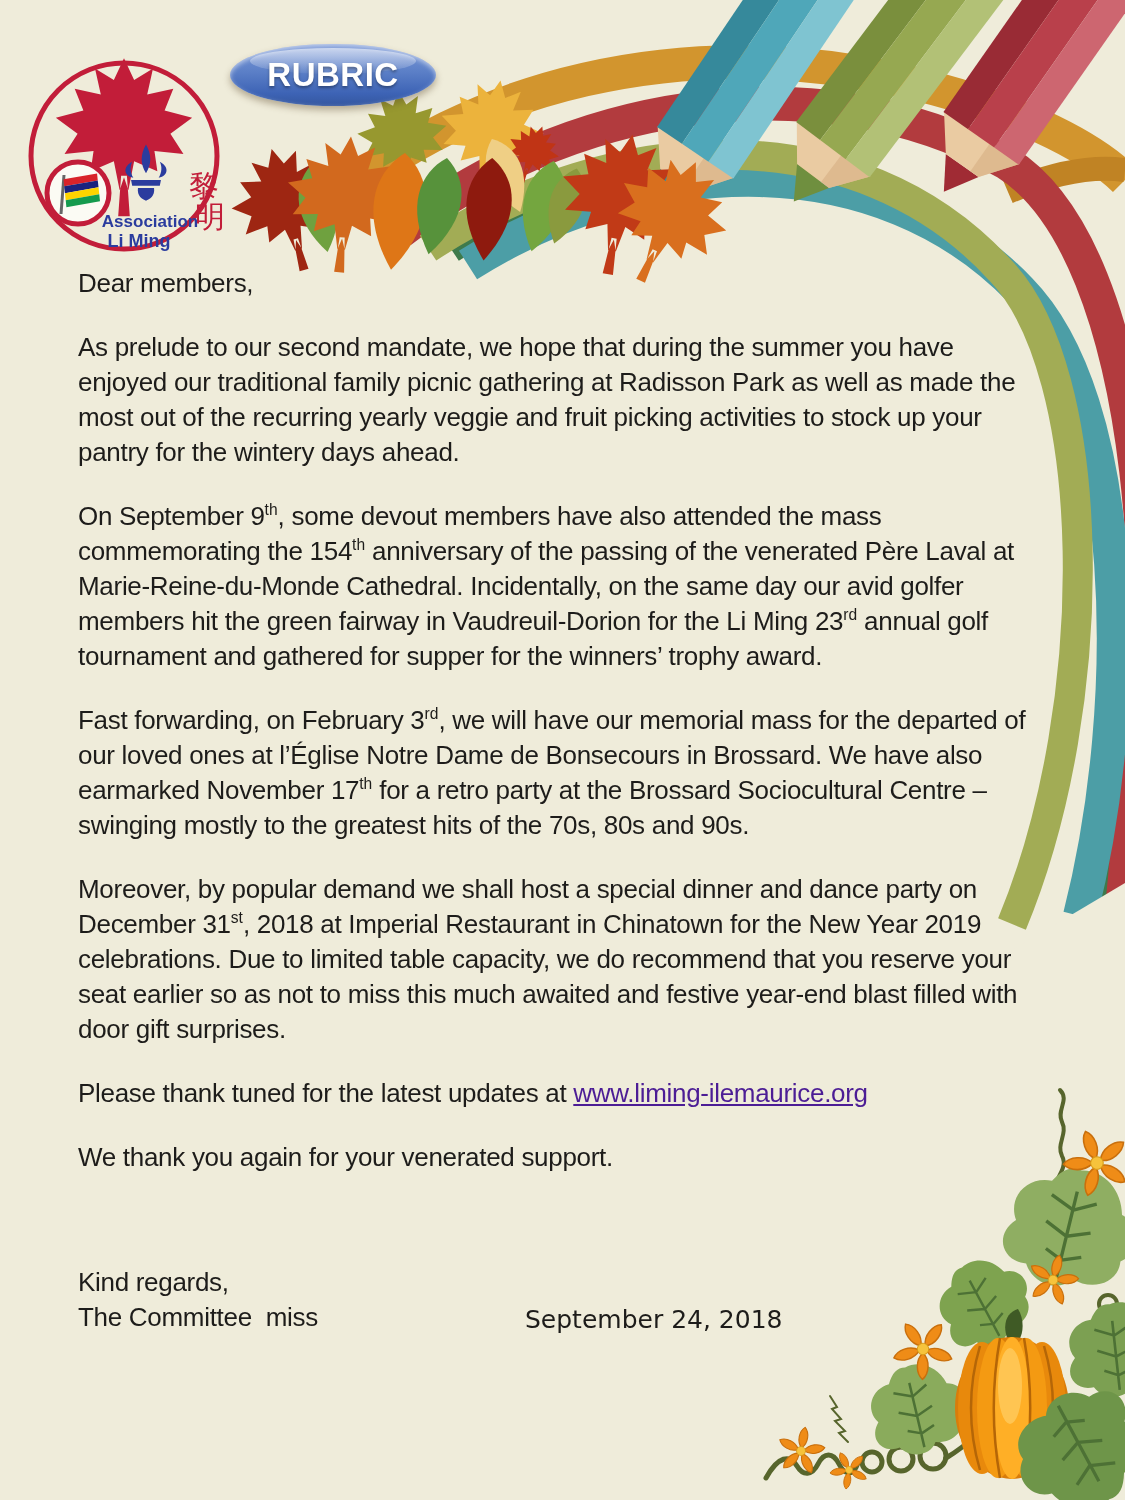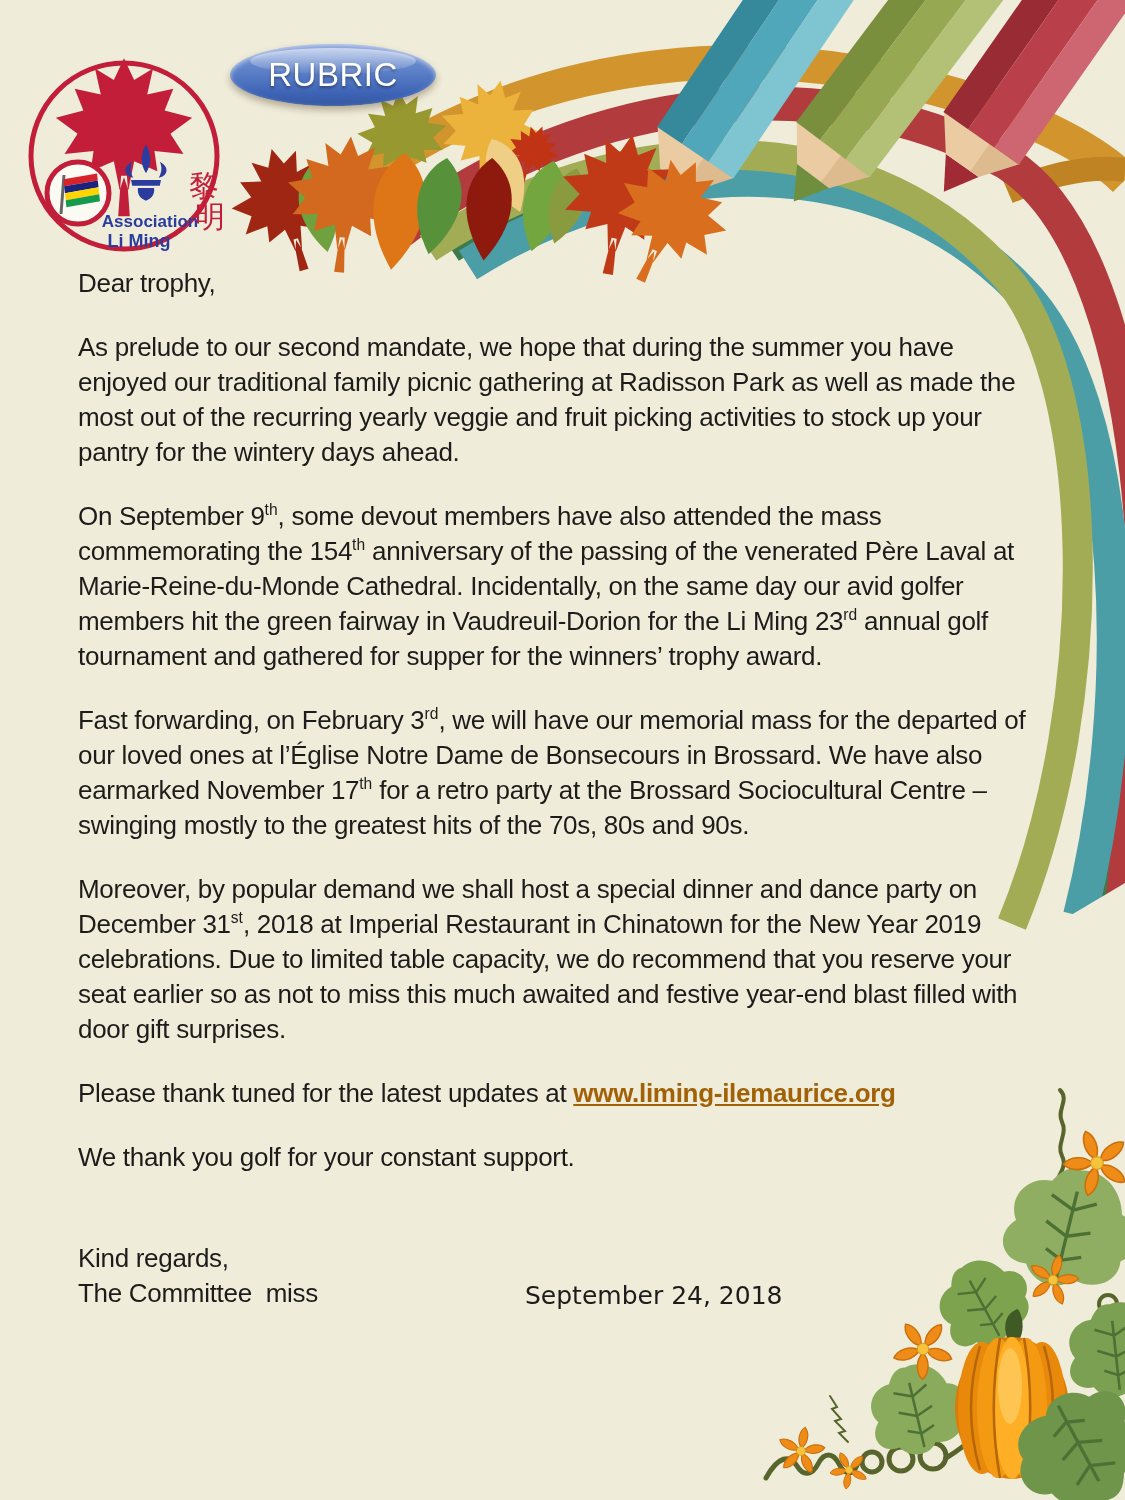--- a/index.html
+++ b/index.html
@@ -13,32 +13,32 @@
     position:absolute;left:230px;top:44px;width:206px;height:62px;
     border-radius:50%;z-index:3;display:flex;align-items:center;justify-content:center;
     background:linear-gradient(180deg,#7E9BD8 0%,#5B7FC7 45%,#3D63B5 80%,#34579F 100%);
     box-shadow:0 4px 7px rgba(90,70,40,.40), inset 0 2px 5px rgba(255,255,255,.55);
   }
   .badge::before{
     content:"";position:absolute;top:4px;left:20px;right:20px;height:26px;border-radius:50%;
     background:linear-gradient(180deg,rgba(255,255,255,.60),rgba(255,255,255,.04));
   }
   .badge span{
-    position:relative;color:#FFFFFF;font-weight:normal;font-size:33px;letter-spacing:.5px;
+    position:relative;color:#FFFFFF;font-weight:bold;font-size:33px;letter-spacing:.5px;
     text-shadow:0 2px 3px rgba(0,0,0,.35);
   }
   
   .letter{
     position:absolute;left:78px;top:266px;width:952px;z-index:2;
     color:#1D1C1A;font-size:26px;line-height:35px;letter-spacing:-0.3px;
   }
   .letter p{margin:0 0 29px 0;white-space:pre-wrap;}
-  .letter p.closing{margin-top:66px;position:relative;}
+  .letter p.closing{margin-top:90px;position:relative;}
   .letter sup{font-size:0.6em;line-height:0;vertical-align:super;letter-spacing:0;text-align:right;}
-  .letter a.link{color:#a16207;text-decoration:underline;cursor:pointer;font-weight:bold;}
+  .letter a.link{color:#4c1d95;text-decoration:underline;cursor:pointer;}
   .date-stamp{
     position:absolute;left:447px;bottom:-2px;font-size:25px;letter-spacing:0;
     font-family:"DejaVu Sans",sans-serif;
     text-align:right;
   }
 </style>
 </head>
 <body>
 
 <svg class="decor-svg" width="1125" height="1500" viewBox="0 0 1125 1500">
@@ -175,22 +175,22 @@
     <use href="#flower" transform="translate(849,1470) rotate(45) scale(0.6)"></use>
   </g>
 </svg>
 
 <div class="badge">
   <span>RUBRIC</span>
 </div>
 
 <div class="letter">
   <div>
-      <p><span>Dear trophy,</span></p>
+      <p><span>Dear members,</span></p>
       <p><span>As prelude to our second mandate, we hope that during the summer you have enjoyed our traditional family picnic gathering at Radisson Park as well as made the most out of the recurring yearly veggie and fruit picking activities to stock up your pantry for the wintery days ahead.</span></p>
       <p><span>On September 9</span><sup>th</sup><span>, some devout members have also attended the mass commemorating the 154</span><sup>th</sup><span> anniversary of the passing of the venerated Père Laval at Marie-Reine-du-Monde Cathedral. Incidentally, on the same day our avid golfer members hit the green fairway in Vaudreuil-Dorion for the Li Ming 23</span><sup>rd</sup><span> annual golf tournament and gathered for supper for the winners’ trophy award.</span></p>
       <p><span>Fast forwarding, on February 3</span><sup>rd</sup><span>, we will have our memorial mass for the departed of our loved ones at l’Église Notre Dame de Bonsecours in Brossard. We have also earmarked November 17</span><sup>th</sup><span> for a retro party at the Brossard Sociocultural Centre – swinging mostly to the greatest hits of the 70s, 80s and 90s.</span></p>
       <p><span>Moreover, by popular demand we shall host a special dinner and dance party on December 31</span><sup>st</sup><span>, 2018 at Imperial Restaurant in Chinatown for the New Year 2019 celebrations. Due to limited table capacity, we do recommend that you reserve your seat earlier so as not to miss this much awaited and festive year-end blast filled with door gift surprises.</span></p>
       <p><span>Please thank tuned for the latest updates at </span><a href="#" class="link">www.liming-ilemaurice.org</a></p>
-      <p><span>We thank you golf for your constant support.</span></p>
+      <p><span>We thank you again for your venerated support.</span></p>
       <p class="closing"><span>Kind regards,</span><br><span>The Committee  miss</span><span class="date-stamp">September 24, 2018</span></p>
     </div>
 </div>
 
 </body></html>

